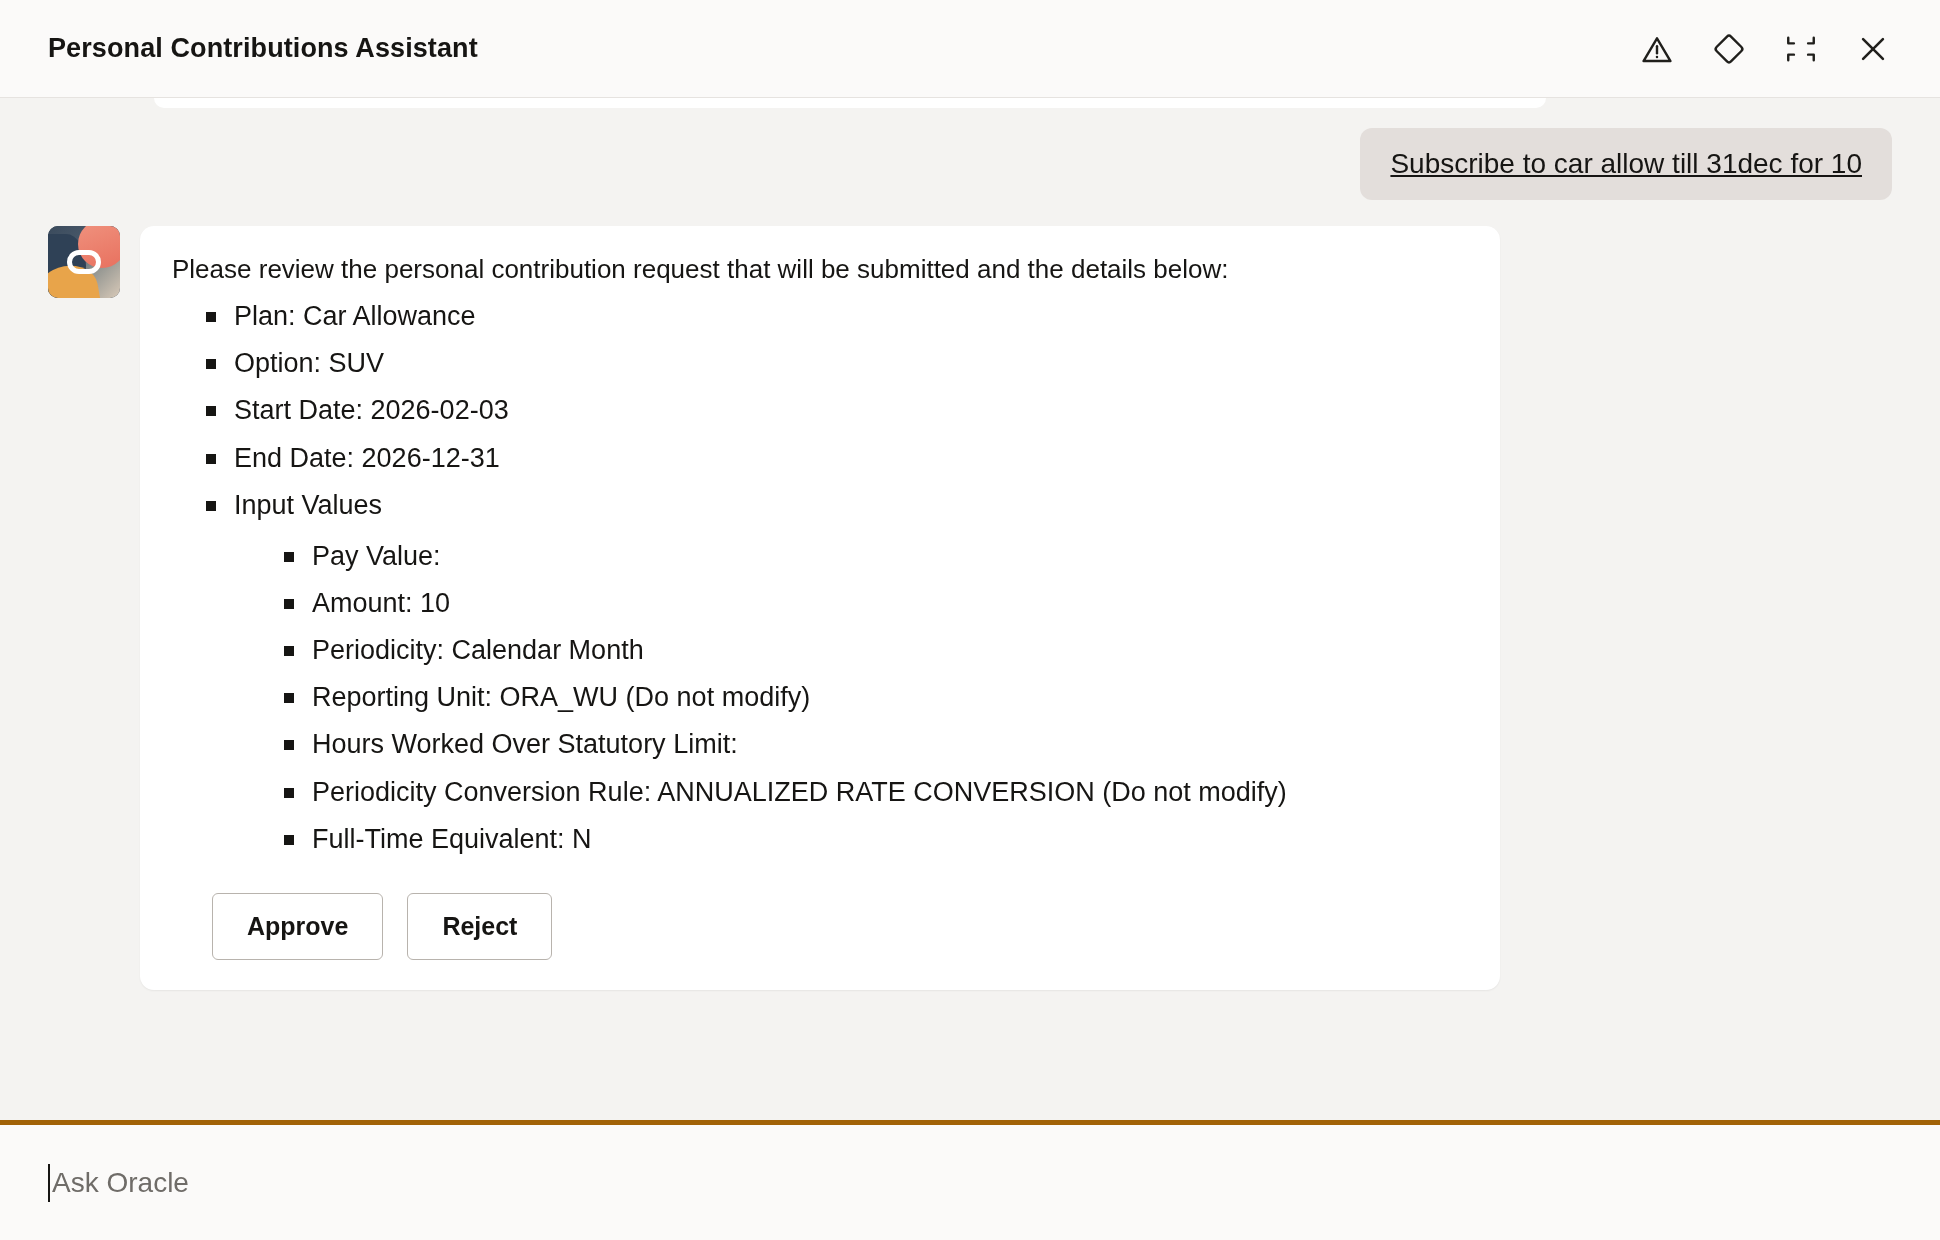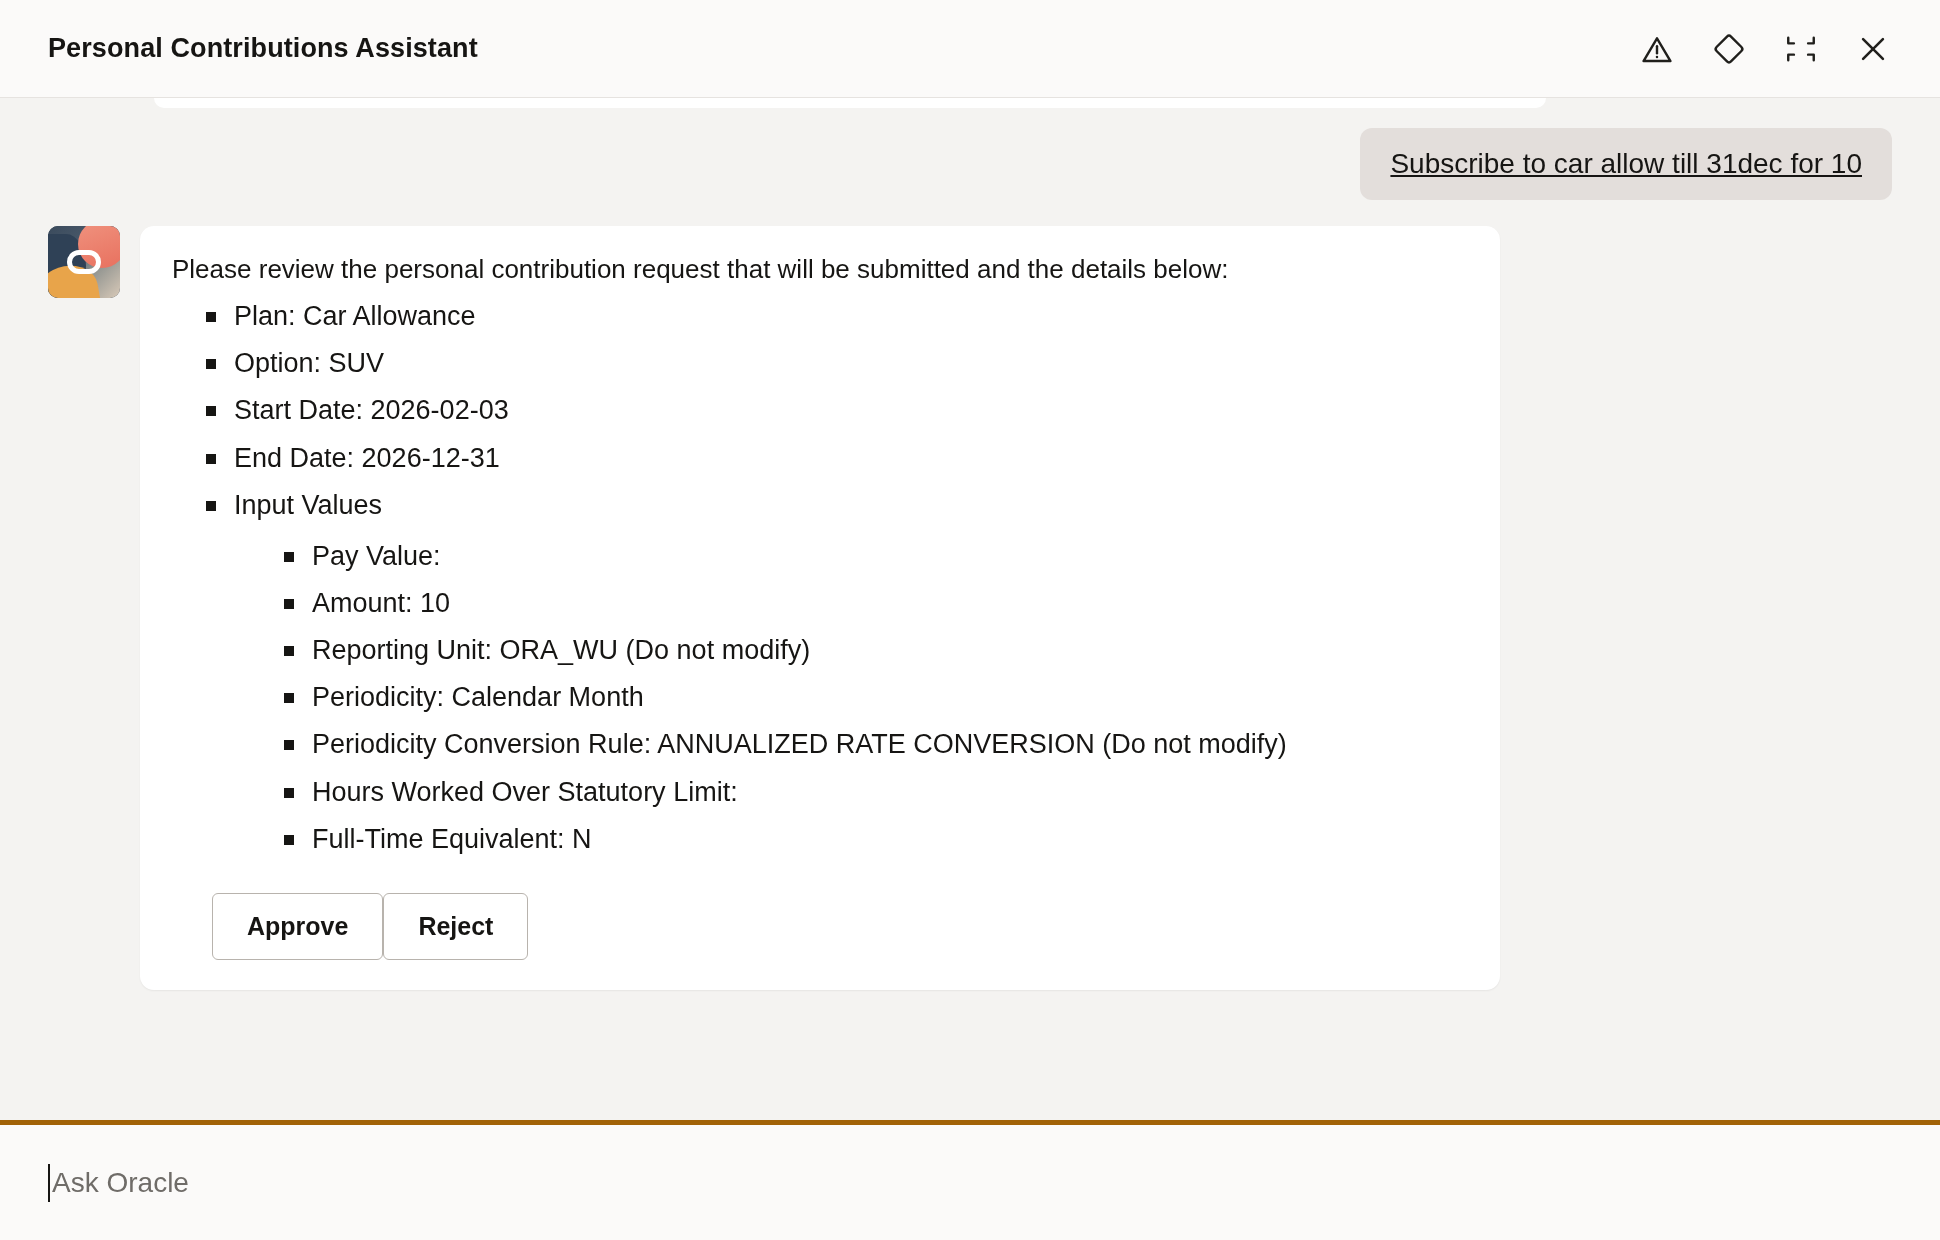--- a/index.html
+++ b/index.html
@@ -143,21 +143,21 @@
   }
   ul.lv2 {
     margin: 12px 0 0 0;
     padding-left: 78px;
     list-style: none;
   }
   .wrap-txt { display: block; max-width: 1030px; }
 
   .btn-row {
     display: flex;
-    gap: 0;
+    gap: 24px;
     margin-top: 34px;
     padding-left: 40px;
   }
   .btn {
     background: #ffffff;
     border: 1px solid #b8b3ad;
     border-radius: 6px;
     font-size: 25px;
     font-weight: bold;
     color: #161513;
@@ -262,26 +262,26 @@
           <ul class="lv1">
             <li><span>Plan: Car Allowance</span></li>
             <li><span>Option: SUV</span></li>
             <li><span>Start Date: 2026-02-03</span></li>
             <li><span>End Date: 2026-12-31</span></li>
             <li>
               <span>Input Values</span>
               <ul class="lv2">
                 <li><span>Pay Value:</span></li>
                 <li><span>Amount: 10</span></li>
+                <li><span>Periodicity: Calendar Month</span></li>
                 <li><span>Reporting Unit: ORA_WU (Do not modify)</span></li>
-                <li><span>Periodicity: Calendar Month</span></li>
+                <li><span>Hours Worked Over Statutory Limit:</span></li>
                 <li>
                     <span class="wrap-txt">Periodicity Conversion Rule: ANNUALIZED RATE CONVERSION (Do not modify)</span>
                   </li>
-                <li><span>Hours Worked Over Statutory Limit:</span></li>
                 <li><span>Full-Time Equivalent: N</span></li>
               </ul>
             </li>
           </ul>
 
           <div class="btn-row">
             <button class="btn">Approve</button>
             <button class="btn">Reject</button>
           </div>
         </div>

